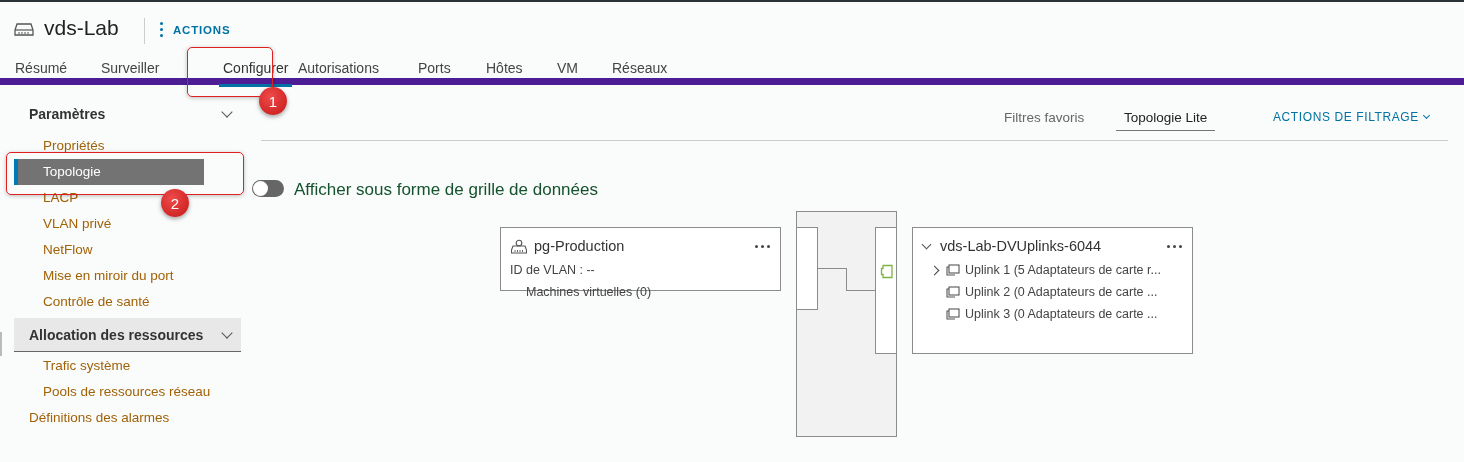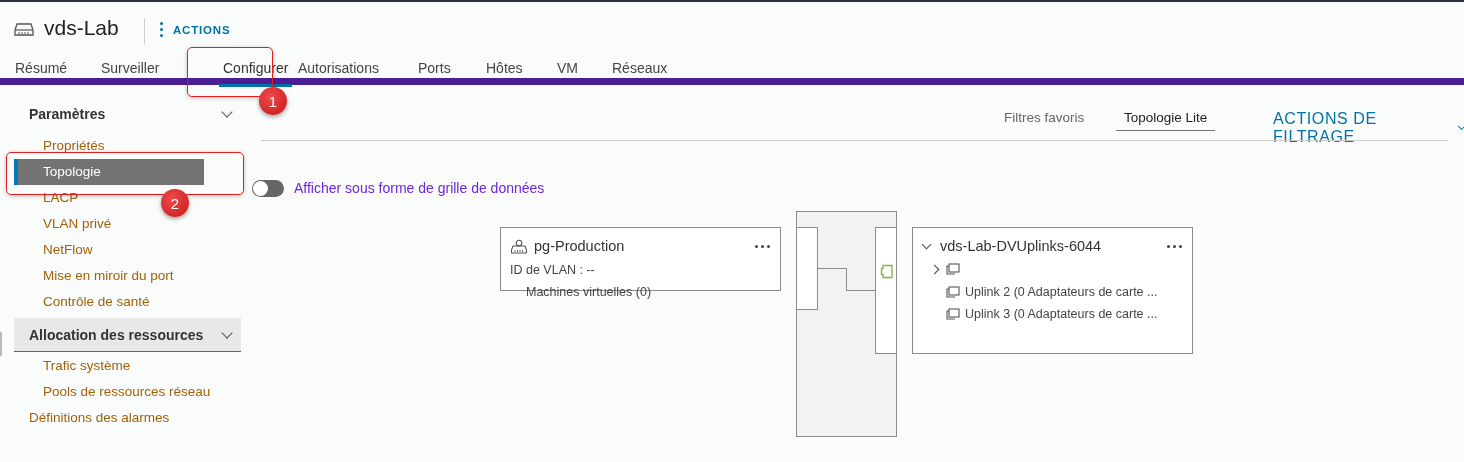--- a/index.html
+++ b/index.html
@@ -32,27 +32,27 @@
   .sec-head.alloc { background: #e8e8e8; border-bottom: 1.5px solid #666; }
   .chev { width: 8px; height: 8px; border-right: 1.5px solid #555; border-bottom: 1.5px solid #555; transform: rotate(45deg); margin-top: -4px; }
   .side-item { left: 43px; font-size: 13.5px; color: #a16207; cursor: pointer; }
   .side-item.top { left: 29px; }
   .side-active { left: 14px; top: 157px; width: 190px; height: 26px; background: #737373; border-left: 4px solid #0079b8; color: #fff; font-size: 13.5px; padding-left: 25px; line-height: 26px; cursor: pointer; }
 
   
   .filter-line { left: 261px; top: 138px; width: 1187px; height: 1px; background: #ccc; }
   .filt-fav { left: 1004px; top: 108px; font-size: 13.5px; color: #666; cursor: pointer; }
   .filt-topo { left: 1116px; top: 108px; font-size: 13.5px; color: #222; padding: 0 8px 5px 8px; border-bottom: 1px solid #777; cursor: pointer; }
-  .filt-act { left: 1273px; top: 108px; font-size: 16px; letter-spacing: 0.6px; color: #0072a3; cursor: pointer; display: flex; align-items: center; gap: 5px; }
+  .filt-act { left: 1273px; top: 108px; font-size: 12px; letter-spacing: 0.6px; color: #0072a3; cursor: pointer; display: flex; align-items: center; gap: 5px; }
   .filt-act .mini-chev { width: 5px; height: 5px; border-right: 1px solid #0072a3; border-bottom: 1px solid #0072a3; transform: rotate(45deg); margin-top: -3px; }
 
   
   .toggle { left: 252px; top: 178px; width: 32px; height: 17px; border-radius: 9px; background: #666; cursor: pointer; }
   .toggle::before { content: ""; position: absolute; left: 1px; top: 1px; width: 15px; height: 15px; background: #fff; border-radius: 50%; }
-  .toggle-lbl { left: 294px; top: 178px; font-size: 14px; color: #6d28d9; }
+  .toggle-lbl { left: 294px; top: 178px; font-size: 17px; color: #14532d; }
 
   
   .card { background: #fff; border: 1px solid #8c8c8c; }
   .pg-card { left: 500px; top: 225px; width: 281px; height: 64px; }
   .pg-title { left: 10px; top: 10px; display: flex; align-items: center; gap: 7px; font-size: 14.5px; color: #333; }
   .dots { position: absolute; display: flex; gap: 3px; cursor: pointer; }
   .dots i { width: 3px; height: 3px; border-radius: 50%; background: #444; display: block; }
   .pg-vlan { left: 9px; top: 35px; font-size: 12.5px; color: #444; }
   .pg-vm { left: 25px; top: 57px; font-size: 12.5px; color: #444; cursor: pointer; }
 
@@ -178,20 +178,21 @@
       <i></i>
       <i></i>
     </div>
 
   <div class="row" style="top:35px">
     <span class="rchev"></span>
     <svg width="14" height="12" viewBox="0 0 14 12">
         <rect x="3" y="1" width="10" height="8" fill="none" stroke="#555" stroke-width="1.1"></rect>
         <path d="M3 3 h-2 v8 h8" fill="none" stroke="#555" stroke-width="1.1"></path>
       </svg>
+    <span>Uplink 1 (5 Adaptateurs de carte r...</span>
   </div>
   <div class="row" style="top:57px">
     <span class="rspacer"></span>
     <svg width="14" height="12" viewBox="0 0 14 12">
         <rect x="3" y="1" width="10" height="8" fill="none" stroke="#555" stroke-width="1.1"></rect>
         <path d="M3 3 h-2 v8 h8" fill="none" stroke="#555" stroke-width="1.1"></path>
       </svg>
     <span>Uplink 2 (0 Adaptateurs de carte ...</span>
   </div>
   <div class="row" style="top:79px">

